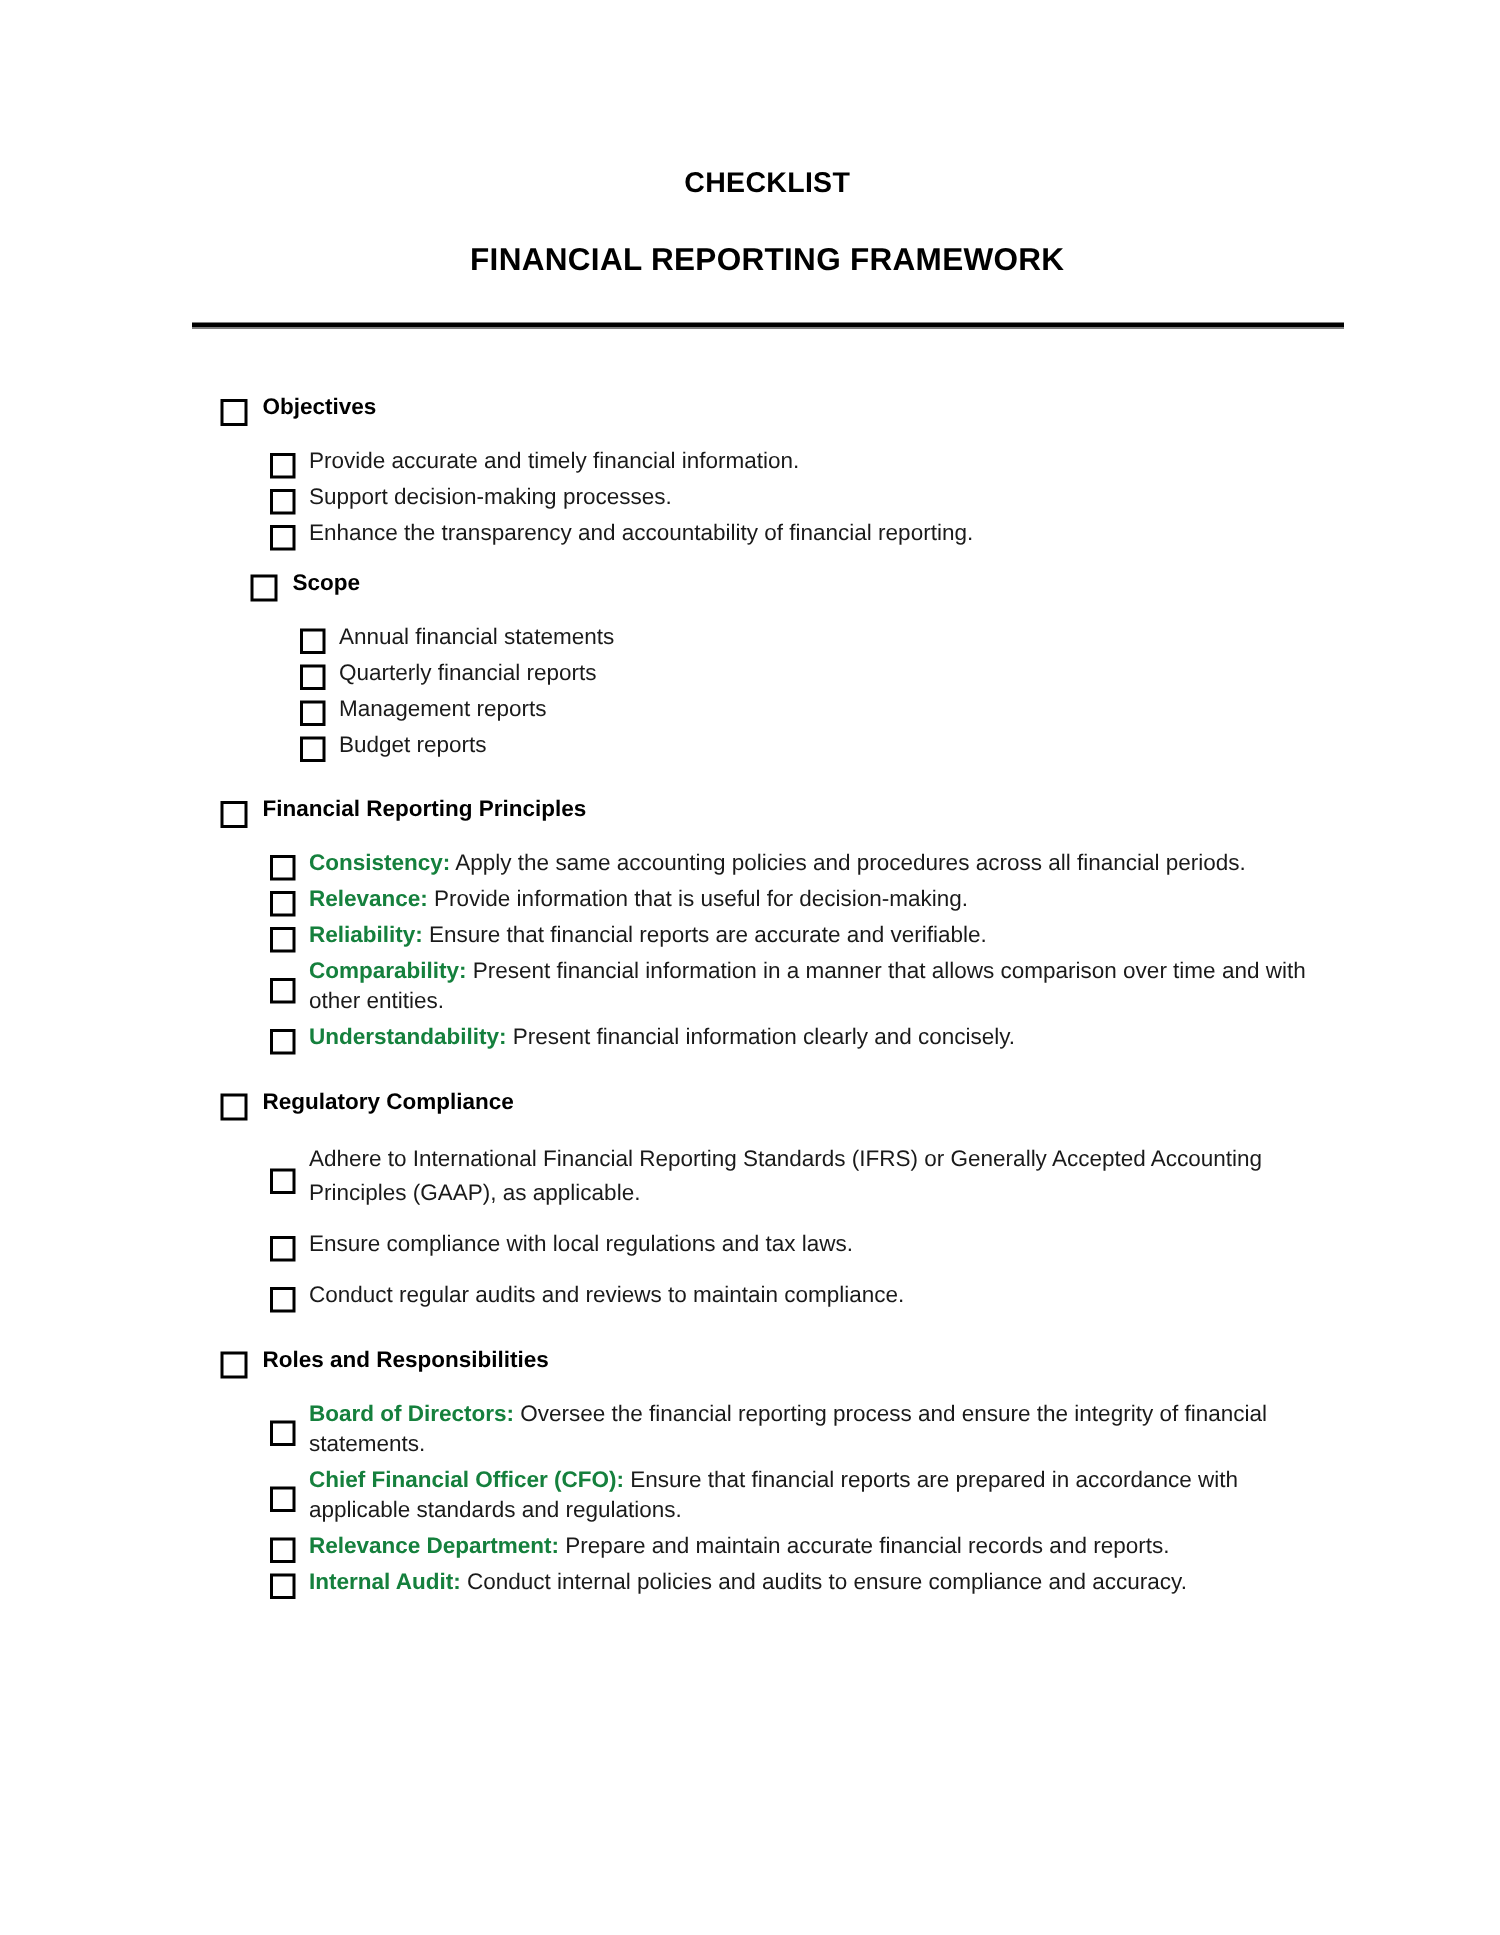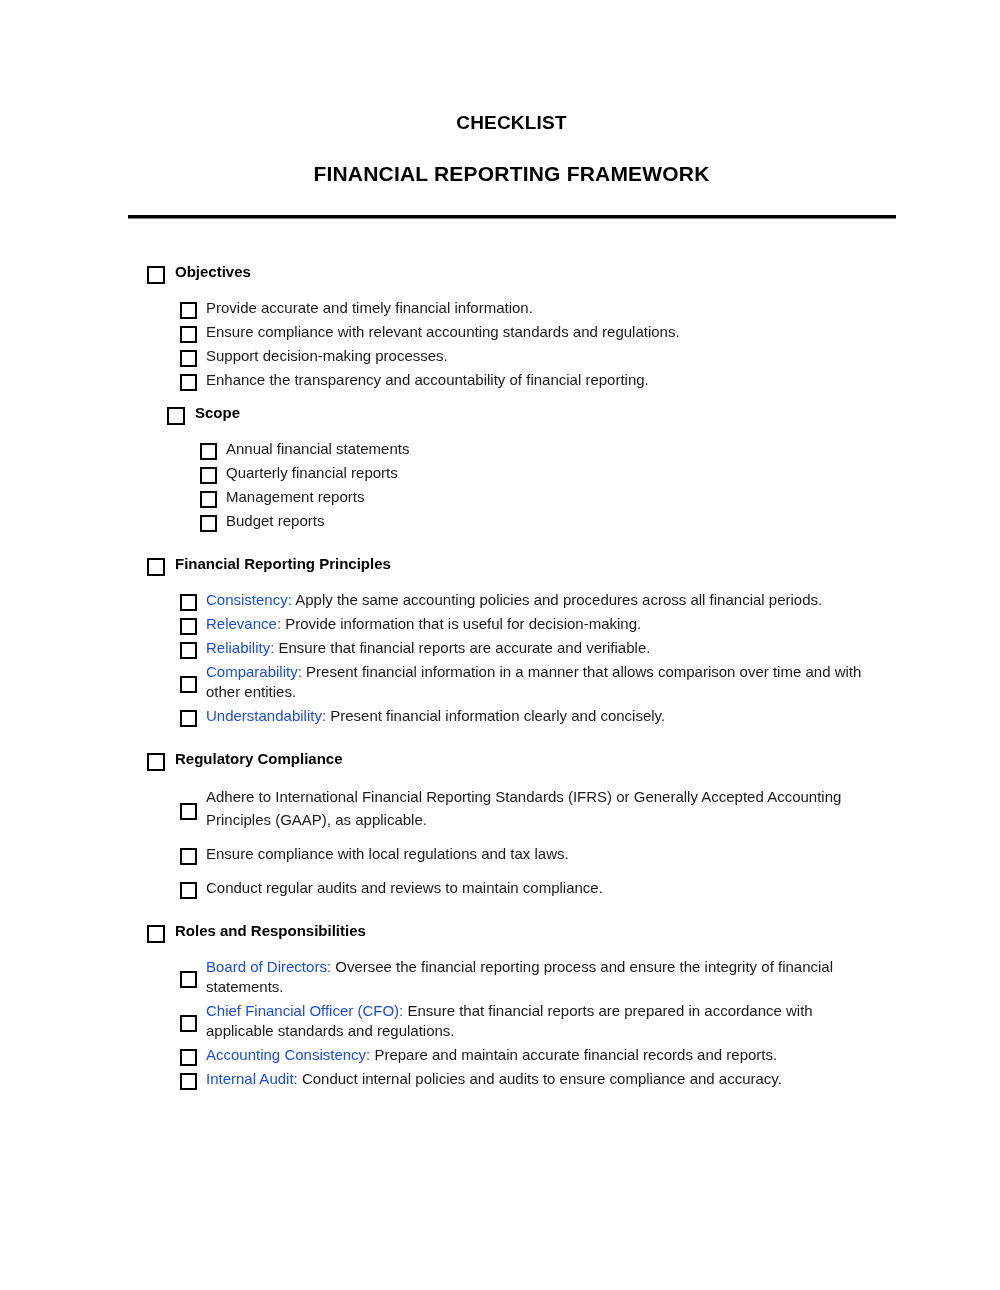--- a/index.html
+++ b/index.html
@@ -118,22 +118,22 @@
     line-height: 20px;
     color: #1a1a1a;
     margin-bottom: 4px;
   }
   .item .cbox { margin-top: 3px; }
   .item .item-text {
     margin-left: 11px;
     flex: 1 1 auto;
   }
   .item .lead {
-    font-weight: normal;
-    color: #1d4ed8;
+    font-weight: bold;
+    color: #15803d;
   }
 
   
   .items.airy .item { margin-bottom: 11px; line-height: 23px; }
   .items.airy .item .cbox { margin-top: 4px; }
 
   .section.gap-objectives   { margin-bottom: 14px; }
   .section.gap-scope        { margin-bottom: 24px; margin-left: 20px; }
   .section.gap-principles   { margin-bottom: 24px; }
   .section.gap-regulatory   { margin-bottom: 23px; }
@@ -155,24 +155,20 @@
           <span class="cbox lg"></span>
           <span class="section-title">Objectives</span>
         </div>
         <div class="items">
           <div class="item">
             <span class="cbox"></span>
             <span class="item-text"><span>Provide accurate and timely financial information.</span></span>
           </div>
           <div class="item">
             <span class="cbox"></span>
-            <span class="item-text"><span>Ensure compliance with relevant accounting standards and regulations.</span></span>
-          </div>
-          <div class="item">
-            <span class="cbox"></span>
             <span class="item-text"><span>Support decision-making processes.</span></span>
           </div>
           <div class="item">
             <span class="cbox"></span>
             <span class="item-text"><span>Enhance the transparency and accountability of financial reporting.</span></span>
           </div>
         </div>
       </div>
       <div class="section gap-scope">
         <div class="section-head">
@@ -255,21 +251,21 @@
           <div class="item">
             <span class="cbox"></span>
             <span class="item-text"><span class="lead">Board of Directors:</span><span> Oversee the financial reporting process and ensure the integrity of financial statements.</span></span>
           </div>
           <div class="item">
             <span class="cbox"></span>
             <span class="item-text"><span class="lead">Chief Financial Officer (CFO):</span><span> Ensure that financial reports are prepared in accordance with applicable standards and regulations.</span></span>
           </div>
           <div class="item">
             <span class="cbox"></span>
-            <span class="item-text"><span class="lead">Accounting Consistency:</span><span> Prepare and maintain accurate financial records and reports.</span></span>
+            <span class="item-text"><span class="lead">Relevance Department:</span><span> Prepare and maintain accurate financial records and reports.</span></span>
           </div>
           <div class="item">
             <span class="cbox"></span>
             <span class="item-text"><span class="lead">Internal Audit:</span><span> Conduct internal policies and audits to ensure compliance and accuracy.</span></span>
           </div>
         </div>
       </div>
     </div>
 
 </div>

